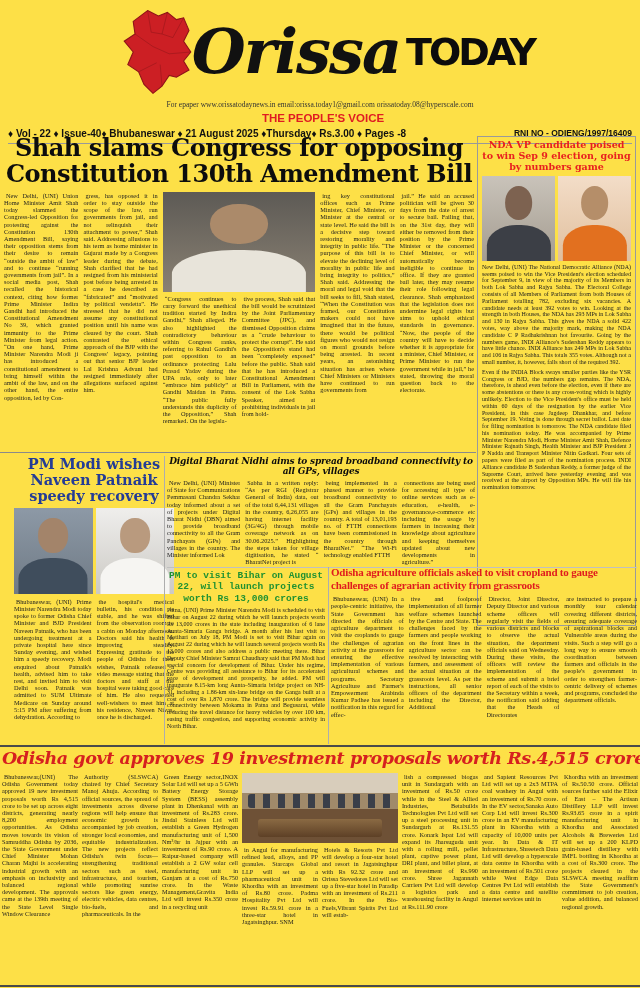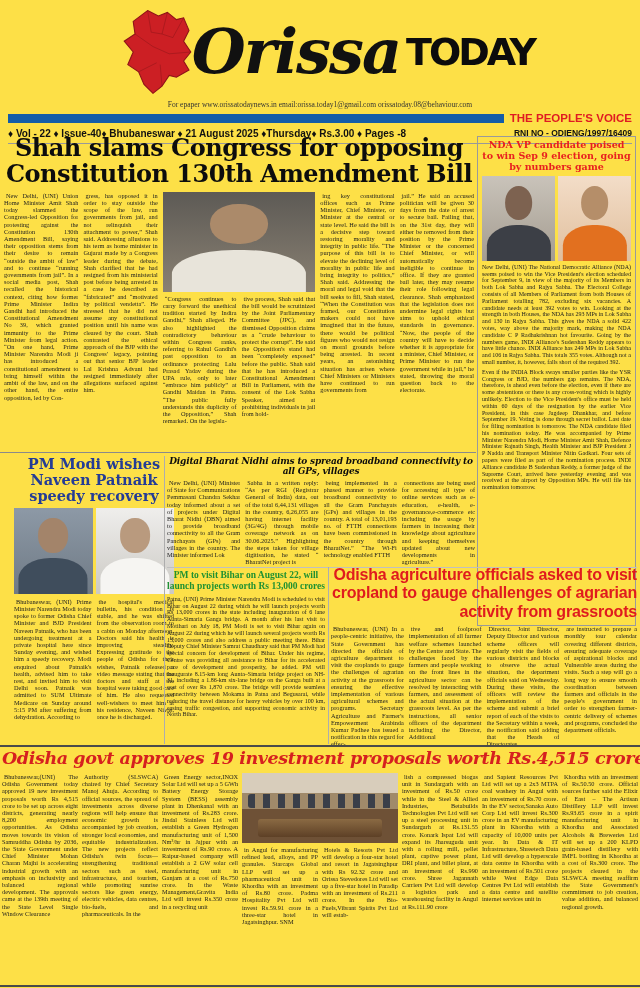--- a/index.html
+++ b/index.html
@@ -8,21 +8,21 @@
 
   
   .masthead{position:absolute;left:0;top:0;width:640px;height:133px;}
   .mast-top{display:flex;justify-content:center;align-items:center;height:92px;padding-top:6px;}
   .map-logo{width:112px;height:90px;margin-right:-26px;position:relative;z-index:1;}
   .title-script{font-family:"DejaVu Serif",serif;font-style:italic;font-weight:700;
                 font-size:62px;color:#111;letter-spacing:-2px;line-height:1;}
   .title-bold{font-family:"DejaVu Sans",sans-serif;font-weight:800;font-size:38px;color:#0c0c0c;
               letter-spacing:-3px;line-height:1;margin-left:6px;}
   .epaper-line{text-align:center;font-family:"Liberation Serif",serif;font-size:7.5px;color:#333;margin-top:2px;}
-  .bar-row{display:flex;align-items:center;margin:3px 8px 0 8px;}
+  .bar-row{display:flex;align-items:center;margin:3px 8px 0 8px;flex-direction:column;}
   .blue-bar{flex:1;height:9px;background:#145da8;}
   .voice-label{font-family:"Liberation Sans",sans-serif;font-weight:bold;font-size:11.5px;color:#e01b22;
                padding-left:6px;white-space:nowrap;}
   .info-row{display:flex;justify-content:space-between;align-items:flex-start;margin:4px 8px 0 8px;
             padding-bottom:4px;border-bottom:1px solid #999;}
   .issue-line{font-family:"Liberation Sans",sans-serif;font-weight:bold;font-size:10px;color:#111;}
   .rni{font-family:"Liberation Sans",sans-serif;font-weight:bold;font-size:8.5px;color:#111;}
 
   
   .col{font-size:6.3px;line-height:7.2px;text-align:justify;overflow:hidden;color:#1d1d1d;}
@@ -73,27 +73,27 @@
   .modi-cols{display:flex;gap:5px;margin-top:4px;height:160px;}
   .modi-cols .col{flex:1;}
 
   .dbn-sec{position:absolute;left:167px;top:456px;width:308px;height:110px;}
   .dbn-headline{font-family:"DejaVu Serif",serif;font-style:italic;font-weight:700;font-size:9px;
                 color:#0d0d0d;text-align:center;letter-spacing:-0.2px;}
   .dbn-cols{display:flex;gap:5px;margin-top:3px;height:93px;}
   .dbn-cols .col{flex:1;}
 
   .bihar-sec{position:absolute;left:167px;top:570px;width:158px;height:175px;}
-  .bihar-headline{font-family:Liberation Serif, serif;font-weight:700;font-size:9.5px;line-height:1.2;
+  .bihar-headline{font-family:Liberation Mono, monospace;font-weight:700;font-size:9.5px;line-height:1.2;
                   color:#1f9132;text-align:center;}
   .bihar-body{font-size:6px;line-height:6.8px;text-align:justify;overflow:hidden;height:148px;margin-top:3px;color:#1d1d1d;}
 
   .agri-sec{position:absolute;left:331px;top:566px;width:306px;height:179px;}
-  .agri-headline{font-family:Liberation Sans, sans-serif;font-weight:800;font-size:16px;line-height:1.15;
-                 color:#e01b1e;text-align:right;letter-spacing:-0.2px;}
+  .agri-headline{font-family:Liberation Serif, serif;font-weight:800;font-size:11px;line-height:1.15;
+                 color:#e01b1e;text-align:left;letter-spacing:-0.2px;}
   .agri-cols{display:flex;gap:5px;margin-top:4px;height:142px;}
   .agri-cols .col{flex:1;}
 
   
   .invest-sec{position:absolute;left:2px;top:748px;width:636px;height:236px;}
   .invest-headline{font-family:"DejaVu Serif",serif;font-style:italic;font-weight:800;font-size:17.5px;
                    color:#d6201f;text-align:center;white-space:nowrap;letter-spacing:-0.4px;}
   .invest-body{display:flex;gap:4px;margin-top:5px;height:200px;}
   .i-col{flex:1;}
   .i-mid{flex:2.05;display:flex;flex-direction:column;}
@@ -115,21 +115,21 @@
 
   <div class="masthead">
     <div class="mast-top">
       <svg class="map-logo" viewBox="0 0 100 100">
         <path d="M34,4 L46,10 L56,6 L66,14 L74,12 L80,26 L74,38 L82,50 L74,60 L80,70 L66,78 L58,76 L50,88 L40,96 L30,86 L24,72 L12,64 L18,50 L8,38 L20,30 L18,16 Z" fill="#cc1f24" stroke="#8e1318" stroke-width="1.2"></path>
         <path d="M34,4 L38,28 M56,6 L50,30 M74,12 L62,34 M20,30 L40,44 M82,50 L58,52 M24,72 L44,62 M50,88 L48,64 M38,28 L50,30 L62,34 M40,44 L58,52" fill="none" stroke="#8e1318" stroke-width="0.7" opacity="0.8"></path>
       </svg>
       <span class="title-script">Orissa</span>
       <span class="title-bold">TODAY</span>
     </div>
-    <div class="epaper-line">For epaper www.orissatodaynews.in email:orissa.today1@gmail.com orissatoday.08@behaviour.com</div>
+    <div class="epaper-line">For epaper www.orissatodaynews.in email:orissa.today1@gmail.com orissatoday.08@hyperscale.com</div>
     <div class="bar-row">
       <div class="blue-bar"></div>
       <span class="voice-label">THE PEOPLE'S VOICE</span>
     </div>
     <div class="info-row">
       <span class="issue-line">♦ Vol - 22      ♦ Issue-40♦ Bhubaneswar    ♦ 21 August 2025     ♦Thursday♦   Rs.3.00   ♦   Pages -8</span>
       <span class="rni">RNI NO - ODIENG/1997/16409</span>
     </div>
   </div>
 

